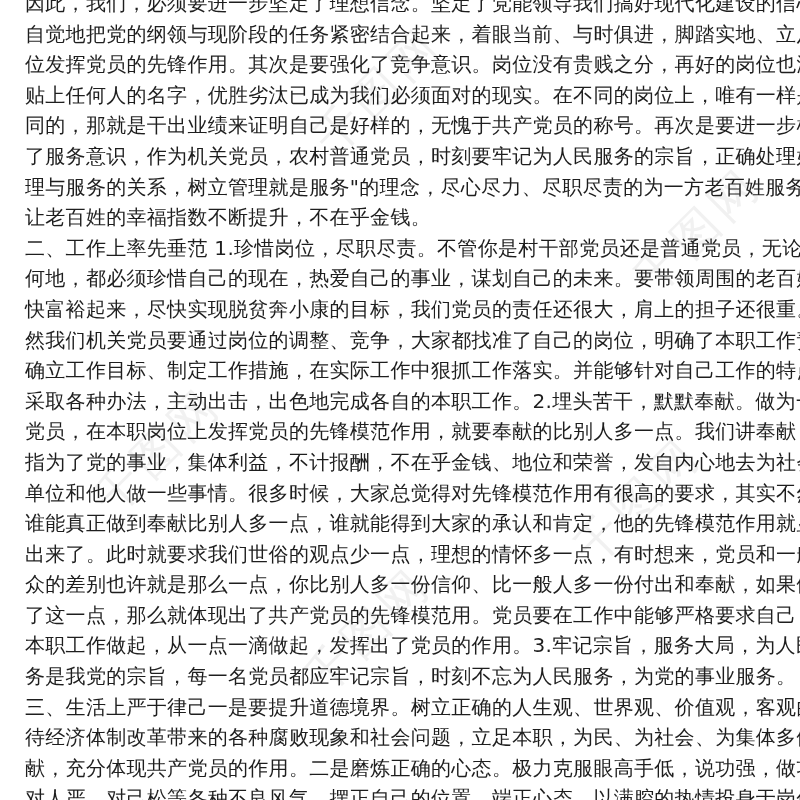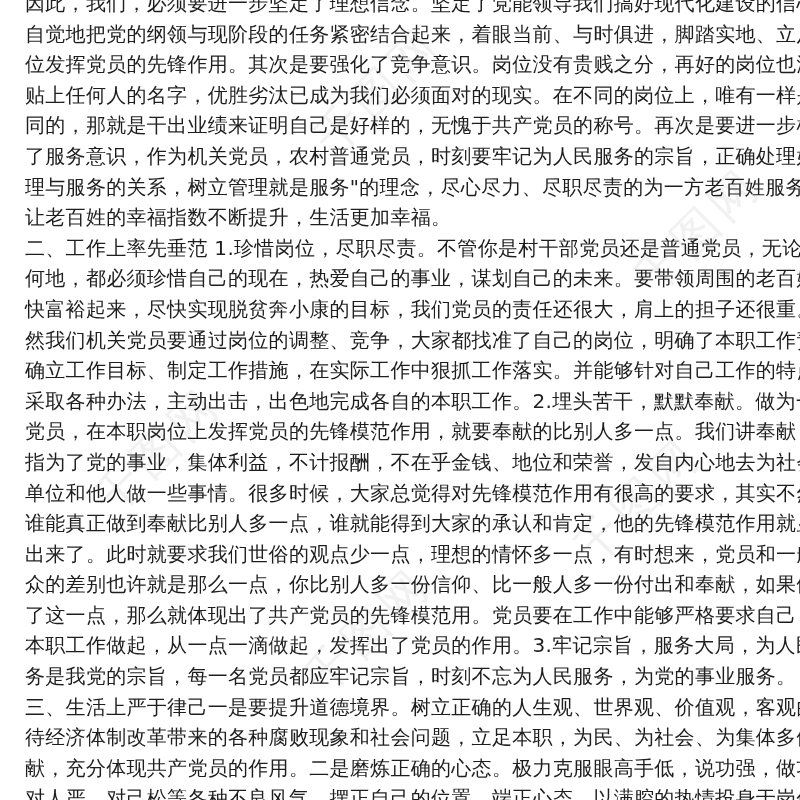--- a/index.html
+++ b/index.html
@@ -56,21 +56,21 @@
   <div class="watermark" style="left:560px; top:470px;">千图网</div>
 
   <div class="text-block">
     <span class="line">因此，我们，必须要进一步坚定了理想信念。坚定了党能领导我们搞好现代化建设的信心，</span>
     <span class="line">自觉地把党的纲领与现阶段的任务紧密结合起来，着眼当前、与时俱进，脚踏实地、立足岗</span>
     <span class="line">位发挥党员的先锋作用。其次是要强化了竞争意识。岗位没有贵贱之分，再好的岗位也没有</span>
     <span class="line">贴上任何人的名字，优胜劣汰已成为我们必须面对的现实。在不同的岗位上，唯有一样是相</span>
     <span class="line">同的，那就是干出业绩来证明自己是好样的，无愧于共产党员的称号。再次是要进一步树立</span>
     <span class="line">了服务意识，作为机关党员，农村普通党员，时刻要牢记为人民服务的宗旨，正确处理好管</span>
     <span class="line">理与服务的关系，树立管理就是服务"的理念，尽心尽力、尽职尽责的为一方老百姓服务。</span>
-    <span class="line">让老百姓的幸福指数不断提升，生活更加幸福。</span>
+    <span class="line">让老百姓的幸福指数不断提升，不在乎金钱。</span>
     <span class="line">二、工作上率先垂范 1.珍惜岗位，尽职尽责。不管你是村干部党员还是普通党员，无论何时</span>
     <span class="line">何地，都必须珍惜自己的现在，热爱自己的事业，谋划自己的未来。要带领周围的老百姓尽</span>
     <span class="line">快富裕起来，尽快实现脱贫奔小康的目标，我们党员的责任还很大，肩上的担子还很重。当</span>
     <span class="line">然我们机关党员要通过岗位的调整、竞争，大家都找准了自己的岗位，明确了本职工作责任、</span>
     <span class="line">确立工作目标、制定工作措施，在实际工作中狠抓工作落实。并能够针对自己工作的特点，</span>
     <span class="line">采取各种办法，主动出击，出色地完成各自的本职工作。2.埋头苦干，默默奉献。做为一名</span>
     <span class="line">党员，在本职岗位上发挥党员的先锋模范作用，就要奉献的比别人多一点。我们讲奉献，是</span>
     <span class="line">指为了党的事业，集体利益，不计报酬，不在乎金钱、地位和荣誉，发自内心地去为社会、</span>
     <span class="line">单位和他人做一些事情。很多时候，大家总觉得对先锋模范作用有很高的要求，其实不然，</span>
     <span class="line">谁能真正做到奉献比别人多一点，谁就能得到大家的承认和肯定，他的先锋模范作用就显现</span>

